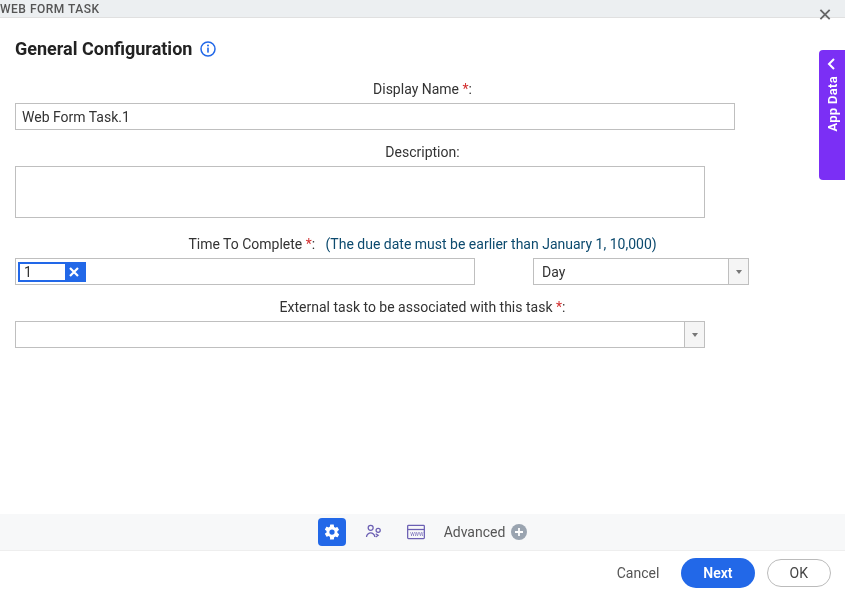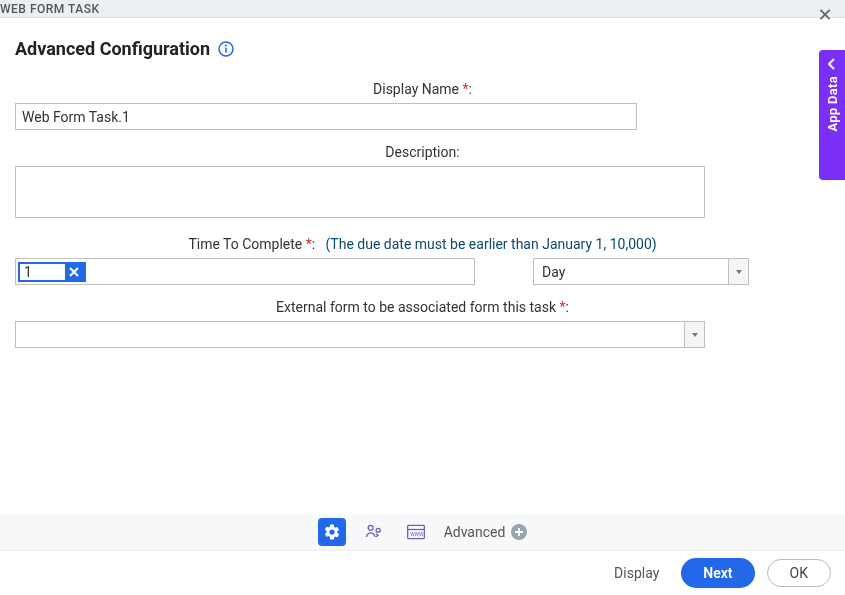--- a/index.html
+++ b/index.html
@@ -10,21 +10,21 @@
   .side-tab { position: absolute; right: 0; top: 50px; width: 26px; height: 130px; background: #7b2ff5; border-top-left-radius: 4px; border-bottom-left-radius: 4px; display: flex; flex-direction: column; align-items: center; padding-top: 8px; cursor: pointer;}
   .side-tab svg { margin-bottom: 6px;}
   .side-tab-text { writing-mode: vertical-rl; transform: rotate(180deg); color: #fff; font-size: 13px; font-weight: 600; letter-spacing: 0.3px;}
   .content { padding: 20px 15px 0 15px; }
   .section-title { font-size: 18px; font-weight: 700; color: #222; display: flex; align-items: center; gap: 8px; margin-bottom: 22px;}
   .info-ic { display:inline-flex; }
   .field { margin-bottom: 14px; }
   .field-label { font-size: 14px; color: #333; margin-bottom: 6px; text-align: center;}
   .req { color: #d32f2f; }
   .hint { color: #0c4a6e; }
-  .text-input { width: 622px; height: 27px; border: 1px solid #bfbfbf; padding: 2px 6px; font-size: 14px; color: #333;}
+  .text-input { width: 720px; height: 27px; border: 1px solid #bfbfbf; padding: 2px 6px; font-size: 14px; color: #333;}
   .textarea { width: 690px; height: 52px; border: 1px solid #bfbfbf; padding: 4px 6px; font-size: 14px; resize: none;}
   .row { display: flex; gap: 14px; align-items: center;}
   .ttc-box { width: 460px; height: 27px; border: 1px solid #bfbfbf; display: flex; align-items: center; padding-left: 2px;}
   .ttc-inner { border: 2px solid #2268e8; height: 20px; display: flex; align-items: center; width: 68px;}
   .ttc-val { width: 46px; padding: 0 4px; font-size: 14px; color: #333;}
   .ttc-clear { width: 20px; height: 20px; background: #2268e8; display: flex; align-items: center; justify-content: center; cursor: pointer;}
   .select { width: 216px; height: 27px; border: 1px solid #bfbfbf; display: flex; align-items: center; justify-content: space-between; padding-left: 8px; font-size: 14px; color: #333; margin-left: 44px;}
   .select-arrow { width: 20px; height: 25px; border-left: 1px solid #bfbfbf; background: #f5f5f5; display: flex; align-items: center; justify-content: center;}
   .select-wide { width: 690px; height: 27px; border: 1px solid #bfbfbf; display: flex; align-items: center; justify-content: space-between; padding-left: 8px; font-size: 14px;}
   .bottom-bar { position: absolute; left: 0; right: 0; bottom: 45px; height: 36px; background: #f7f8f9; display: flex; align-items: center; justify-content: center; gap: 14px;}
@@ -47,21 +47,21 @@
 
 <div class="side-tab">
   <svg width="12" height="12" viewBox="0 0 12 12">
       <path d="M8 1 L3 6 L8 11" stroke="#fff" stroke-width="2" fill="none"></path>
     </svg>
   <span class="side-tab-text">App Data</span>
 </div>
 
 <div class="content">
   <div class="section-title">
-    <span>Advanced Configuration</span>
+    <span>General Configuration</span>
     <span class="info-ic">
       <svg width="16" height="16" viewBox="0 0 16 16">
           <circle cx="8" cy="8" r="7" stroke="#2268e8" stroke-width="1.5" fill="none"></circle>
           <rect x="7.2" y="6.6" width="1.6" height="5" fill="#2268e8"></rect>
           <circle cx="8" cy="4.5" r="1" fill="#2268e8"></circle>
         </svg>
     </span>
   </div>
 
   <div class="field">
@@ -97,21 +97,21 @@
           <svg width="8" height="8" viewBox="0 0 8 8">
               <path d="M1 2 L4 6 L7 2 Z" fill="#777"></path>
             </svg>
         </span>
       </div>
     </div>
   </div>
 
   <div class="field">
     <div class="field-label">
-      <span>External form to be associated form this task</span> <span class="req">*</span>:
+      <span>External task to be associated with this task</span> <span class="req">*</span>:
     </div>
     <div class="select-wide">
       <span></span>
       <span class="select-arrow">
         <svg width="8" height="8" viewBox="0 0 8 8">
             <path d="M1 2 L4 6 L7 2 Z" fill="#777"></path>
           </svg>
       </span>
     </div>
   </div>
@@ -146,16 +146,16 @@
     <span>Advanced</span>
     <span class="adv-plus">
       <svg width="10" height="10" viewBox="0 0 10 10">
           <path d="M5 1v8M1 5h8" stroke="#fff" stroke-width="1.8"></path>
         </svg>
     </span>
   </div>
 </div>
 
 <div class="footer">
-  <span class="btn-text">Display</span>
+  <span class="btn-text">Cancel</span>
   <button class="btn-primary">Next</button>
   <button class="btn-outline">OK</button>
 </div>
 
 </body></html>

